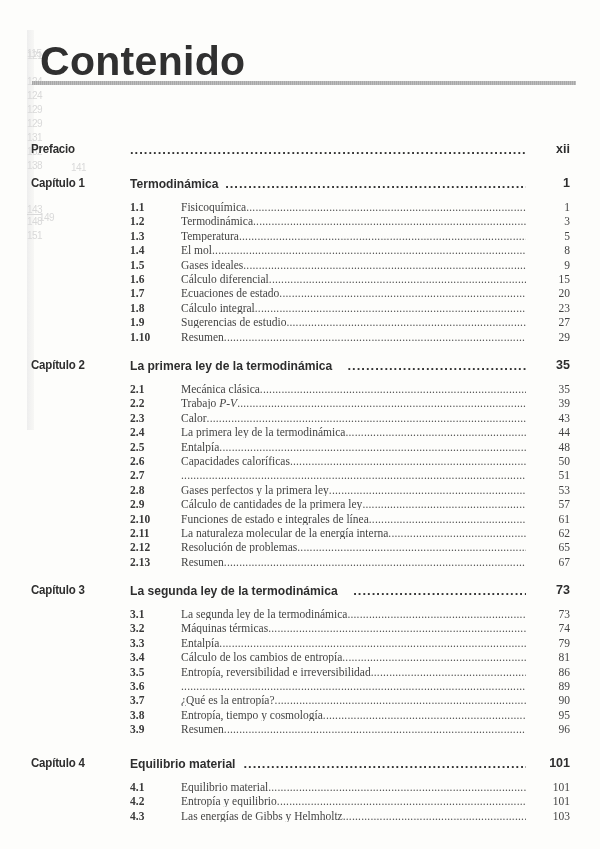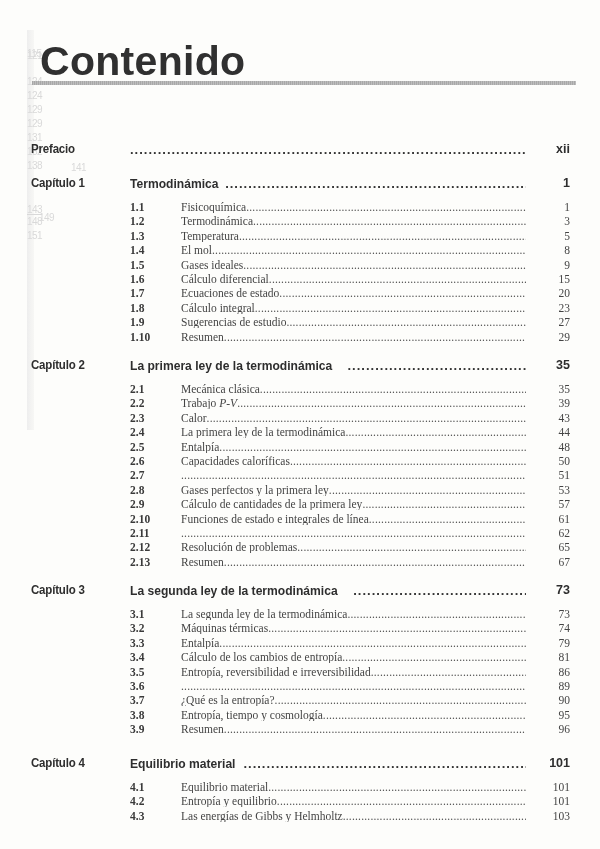--- a/index.html
+++ b/index.html
@@ -261,20 +261,21 @@
       <span class="sec-num">2.10</span>
       <span class="sec-title-wrap">
         <span class="sec-title">Funciones de estado e integrales de línea</span>
         <span class="leader"></span>
       </span>
       <span class="sec-page">61</span>
     </div>
     <div class="row" style="top: 527px;">
       <span class="sec-num">2.11</span>
       <span class="sec-title-wrap">
+        <span class="sec-title">La naturaleza molecular de la energía interna</span>
         <span class="leader"></span>
       </span>
       <span class="sec-page">62</span>
     </div>
     <div class="row" style="top: 541.4px;">
       <span class="sec-num">2.12</span>
       <span class="sec-title-wrap">
         <span class="sec-title">Resolución de problemas</span>
         <span class="leader"></span>
       </span>

